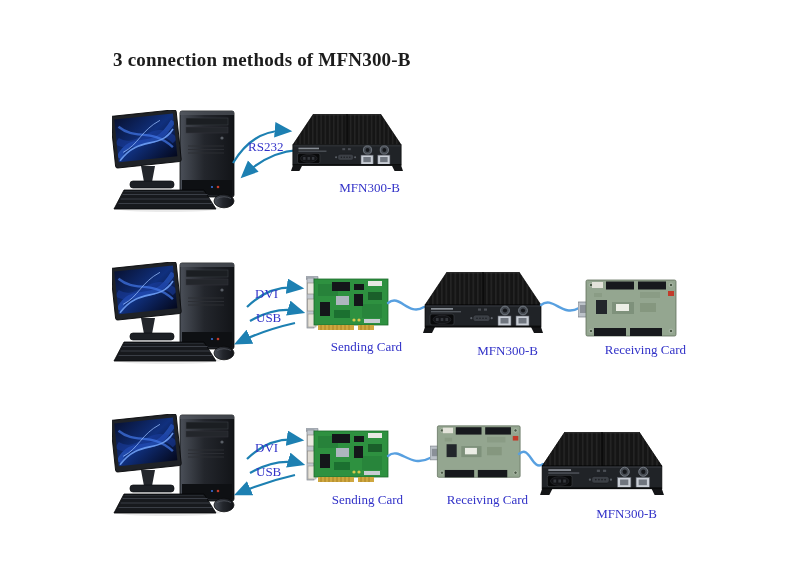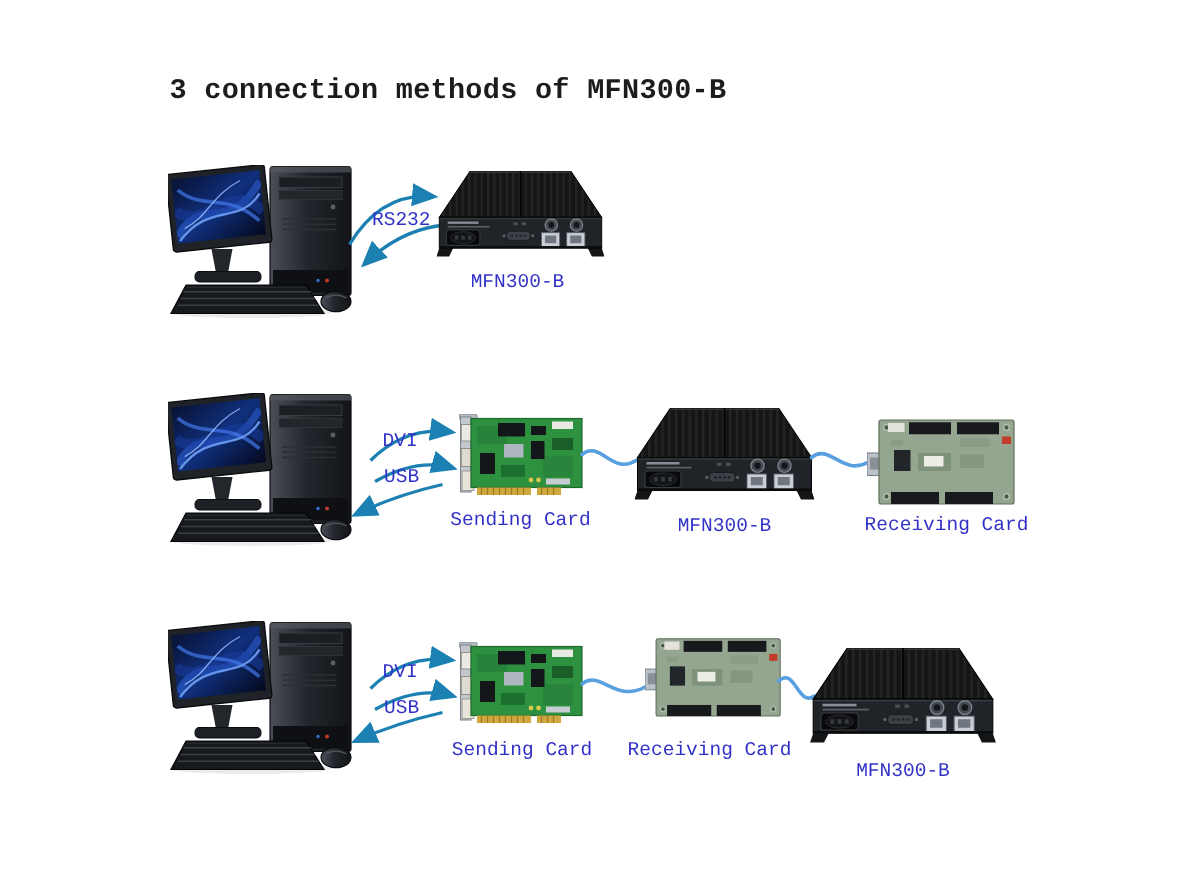--- a/index.html
+++ b/index.html
@@ -1,21 +1,21 @@
 <!DOCTYPE html>
 <html style="--background: #ffffff; --title_text: #1c1c1c; --label_text: #3232c8; --arrow: #1d80b2; --cable: #58a0e0;"><head>
 <meta charset="utf-8">
 <style>
   html,body{margin:0;padding:0;background:#fff;}
   #stage{position:relative;width:696px;height:584px;background:var(--background,#fff);
-         font-family:Liberation Mono, monospace;overflow:hidden;}
+         font-family:Liberation Serif, serif;overflow:hidden;}
   #stage svg.canvas{position:absolute;left:0;top:0;z-index:1;}
   .title{position:absolute;left:113px;top:49px;font-size:19px;font-weight:600;
          color:var(--title_text,#1c1c1c);z-index:2;letter-spacing:.2px;}
-  .dev-label{position:absolute;width:110px;text-align:center;font-size:13px;
+  .dev-label{position:absolute;width:110px;text-align:right;font-size:13px;
              color:var(--label_text,#3232c8);z-index:2;}
   .conn-label{position:absolute;font-size:13px;color:var(--label_text,#3232c8);z-index:2;}
   .arrow{stroke:var(--arrow,#1d80b2);stroke-width:2.2;fill:none;}
   .cable{stroke:var(--cable,#58a0e0);stroke-width:2.4;fill:none;stroke-linecap:round;}
   .ah{fill:var(--arrow,#1d80b2);}
 </style>
 </head>
 <body>
 
 <div id="stage">

